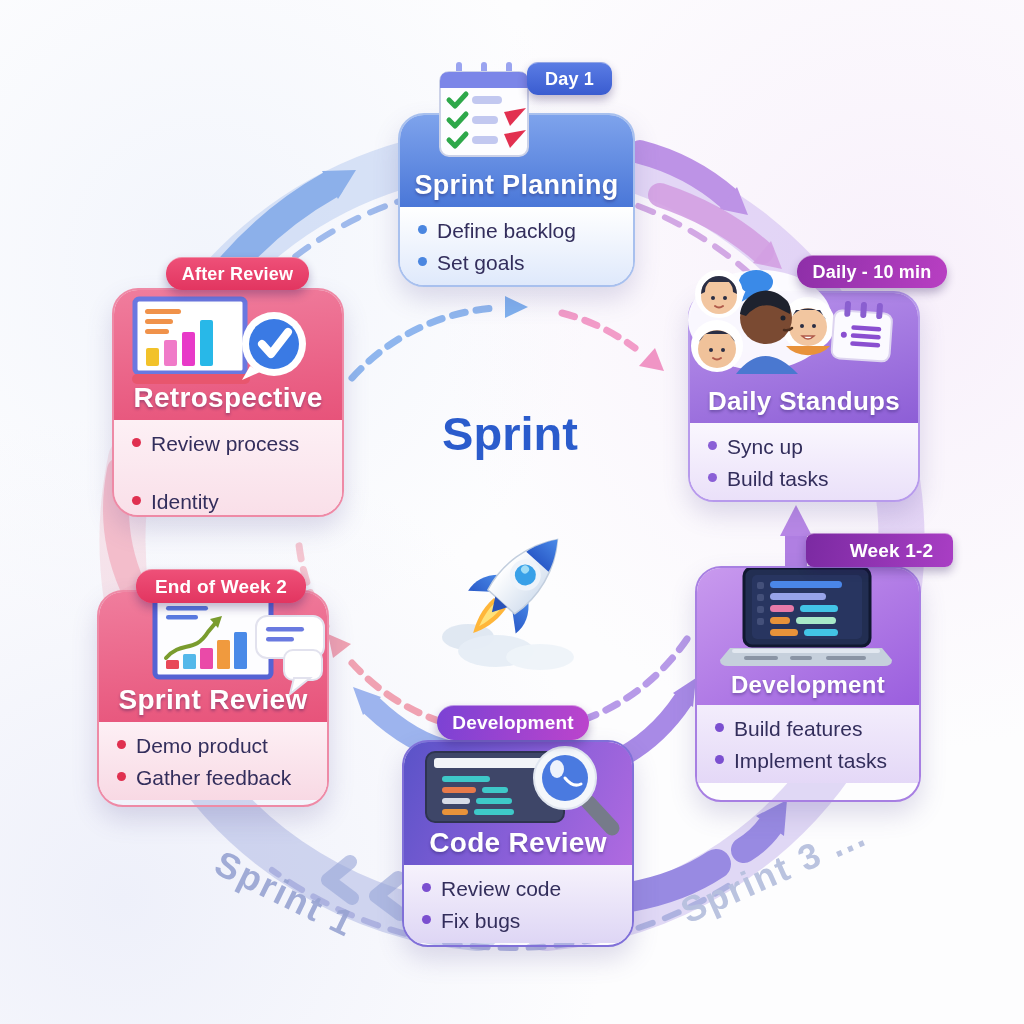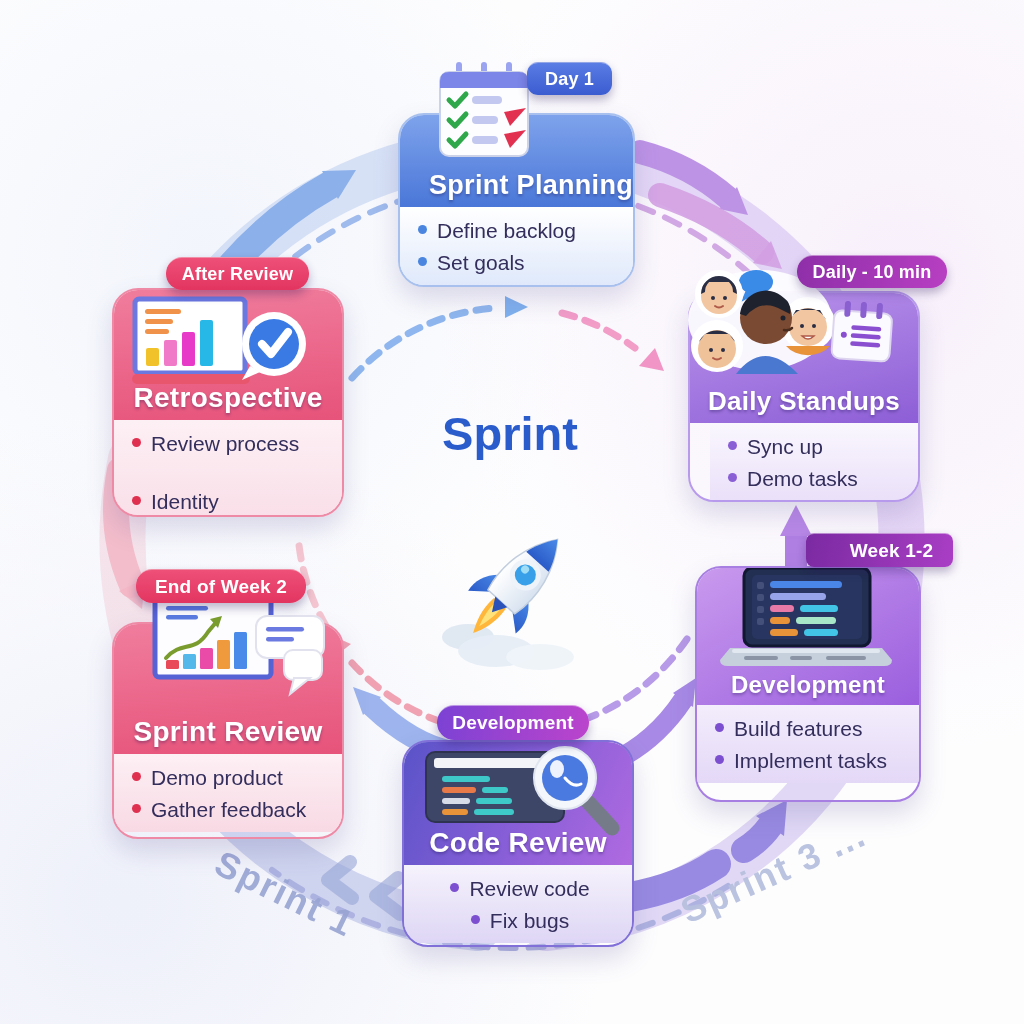--- a/index.html
+++ b/index.html
@@ -20,43 +20,43 @@
   .card-title{position:absolute;left:0;right:0;bottom:6px;text-align:center;color:#fff;
         font-weight:800;text-shadow:0 2px 3px rgba(30,20,80,.35);letter-spacing:.3px;}
   .card-body{width:100%;box-sizing:border-box;padding:10px 14px 8px 18px;display:flex;
         flex-direction:column;gap:5px;}
   .bullet{display:flex;align-items:flex-start;gap:10px;}
   .dot{width:9px;height:9px;border-radius:50%;flex:0 0 auto;margin-top:8px;}
   .btext{font-size:21px;font-weight:500;color:#332e5c;line-height:1.3;}
 
   .c-sp{left:398px;top:113px;width:233px;height:170px;border:2px solid #a8c0ee;}
   .c-sp .card-header{height:92px;background:linear-gradient(180deg,#7ea3ec 0%,#4a77d8 100%);}
-  .c-sp .card-title{font-size:27px;text-align:right;}
+  .c-sp .card-title{font-size:27px;}
   .c-sp .card-body{background:linear-gradient(180deg,#ffffff,#dfe9fb);}
   .c-sp .dot{background:#4a86e0;}
 
   .c-ds{left:688px;top:291px;width:228px;height:207px;border:2px solid #b79aec;}
   .c-ds .card-header{height:130px;background:linear-gradient(165deg,#bb95ec 0%,#8d5ed6 100%);}
   .c-ds .card-title{font-size:26px;}
-  .c-ds .card-body{background:linear-gradient(180deg,#faf7fe,#eae0f9);margin-left:20px;}
+  .c-ds .card-body{background:linear-gradient(180deg,#faf7fe,#eae0f9);}
   .c-ds .dot{background:#8a5fd6;}
 
   .c-dev{left:695px;top:566px;width:222px;height:232px;border:2px solid #a77fe2;}
   .c-dev .card-header{height:137px;background:linear-gradient(150deg,#c99aee 0%,#9a5ede 100%);}
   .c-dev .card-title{font-size:24px;}
   .c-dev .card-body{background:linear-gradient(180deg,#f3edfc,#e4d8f7);}
   .c-dev .dot{background:#7b4fd0;}
 
   .c-cr{left:402px;top:740px;width:228px;height:203px;border:2px solid #8070d8;}
   .c-cr .card-header{height:123px;background:linear-gradient(115deg,#5a53c8 0%,#8a5fd8 55%,#b06ae0 100%);}
   .c-cr .card-title{font-size:28px;}
-  .c-cr .card-body{background:linear-gradient(180deg,#f6f2fc,#ded6f5);align-items:center;}
+  .c-cr .card-body{background:linear-gradient(180deg,#f6f2fc,#ded6f5);}
   .c-cr .dot{background:#7b4fd0;}
 
-  .c-sr{left:112px;top:590px;width:228px;height:213px;border:2px solid #ee8aa6;margin-top:32px;}
+  .c-sr{left:97px;top:590px;width:228px;height:213px;border:2px solid #ee8aa6;}
   .c-sr .card-header{height:130px;background:linear-gradient(175deg,#f07d9d 0%,#e7537a 100%);}
   .c-sr .card-title{font-size:28px;}
   .c-sr .card-body{background:linear-gradient(180deg,#fdf0f5,#f8d9e4);}
   .c-sr .dot{background:#e03050;}
 
   .c-rt{left:112px;top:288px;width:228px;height:225px;border:2px solid #ee8aa6;}
   .c-rt .card-header{height:130px;background:linear-gradient(175deg,#f07d9d 0%,#e7537a 100%);}
   .c-rt .card-title{font-size:28px;}
   .c-rt .card-body{background:linear-gradient(180deg,#fdf0f5,#f8d9e4);gap:31px;}
   .c-rt .dot{background:#e03050;}
@@ -222,21 +222,21 @@
     <div class="card-header">
       <div class="card-title">Daily Standups</div>
     </div>
     <div class="card-body">
       <div class="bullet">
           <span class="dot"></span>
           <span class="btext">Sync up</span>
         </div>
       <div class="bullet">
           <span class="dot"></span>
-          <span class="btext">Demo tasks</span>
+          <span class="btext">Build tasks</span>
         </div>
     </div>
   </div>
   <div class="badge b-ds">Daily - 10 min</div>
   <svg class="icon-abs" style="left:686px;top:262px" width="150" height="112" viewBox="0 0 150 112">
     <ellipse cx="74" cy="58" rx="72" ry="50" fill="#fdfdff" opacity="0.95"></ellipse>
     <ellipse cx="70" cy="20" rx="17" ry="12" fill="#3a8ae8"></ellipse>
     <path d="M60,28 L55,40 L72,31 Z" fill="#3a8ae8"></path>
 
     <circle cx="33" cy="32" r="24" fill="#ffffff"></circle>

